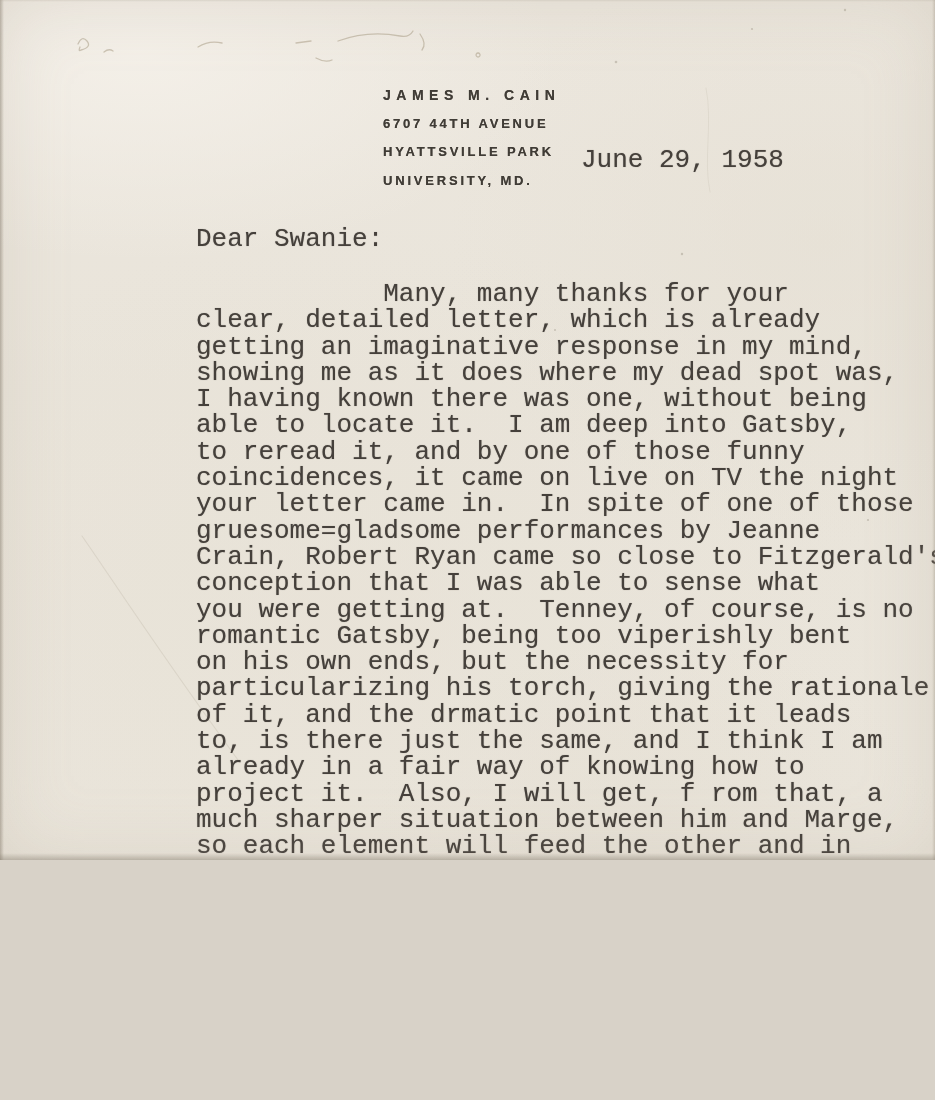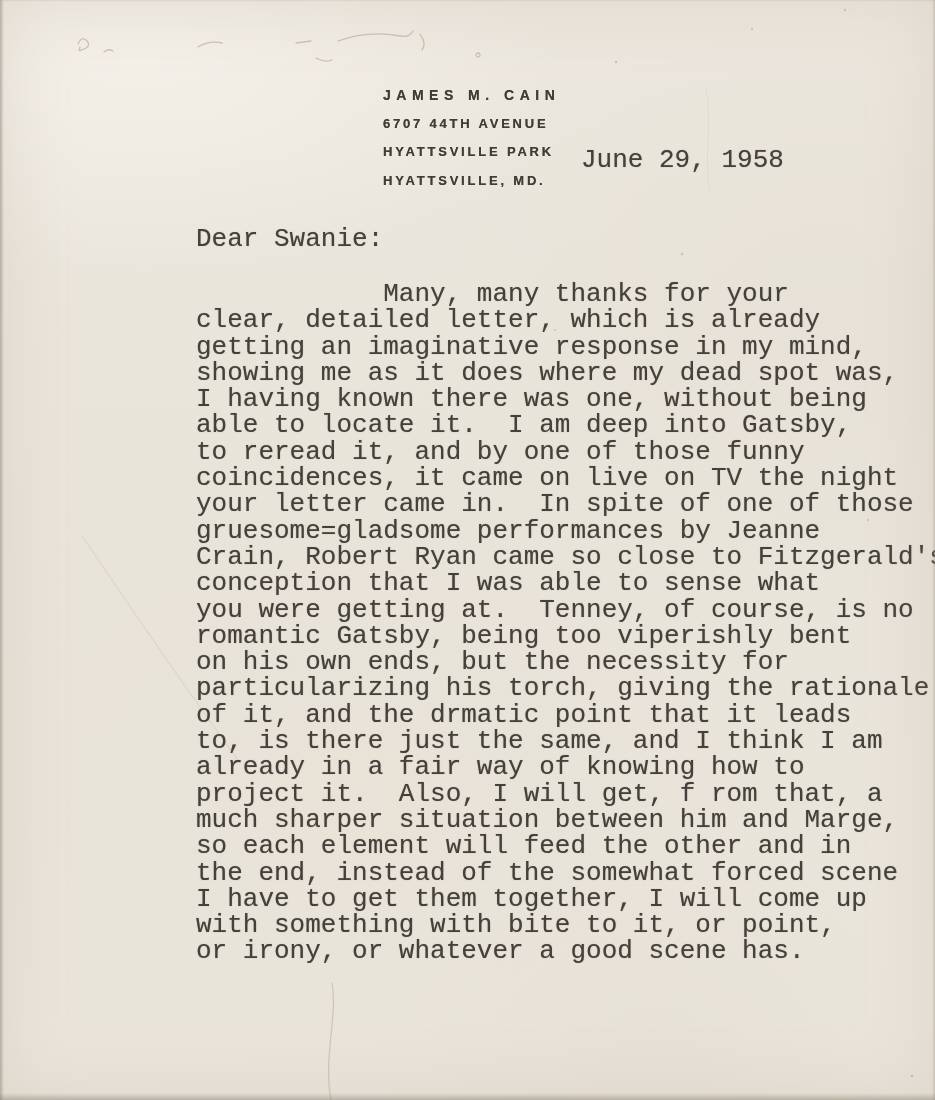--- a/index.html
+++ b/index.html
@@ -4,21 +4,21 @@
 <style>
   html, body {
     margin: 0;
     padding: 0;
     background: #d8d2c8;
     font-family: "Liberation Sans", sans-serif;
   }
   .scan {
     position: relative;
     width: 935px;
-    height: 1100px;
+    height: 860px;
     overflow: hidden;
     background-color: #eae5db;
     background-image:
       radial-gradient(ellipse 600px 300px at 15% 6%, rgba(245,241,234,0.85), rgba(245,241,234,0) 70%),
       radial-gradient(ellipse 520px 420px at 88% 28%, rgba(228,222,210,0.50), rgba(228,222,210,0) 72%),
       radial-gradient(ellipse 700px 520px at 38% 72%, rgba(231,225,213,0.55), rgba(231,225,213,0) 75%),
       radial-gradient(ellipse 400px 260px at 70% 95%, rgba(226,220,208,0.45), rgba(226,220,208,0) 70%),
       linear-gradient(180deg, #ece7de 0%, #e9e4da 45%, #eae5db 100%);
   }
   .vignette {
@@ -99,21 +99,21 @@
       <circle cx="204" cy="472" r="1.0"></circle>
       <circle cx="555" cy="330" r="1.0"></circle>
       <circle cx="868" cy="520" r="1.1"></circle>
     </g>
   </svg>
 
   <div class="letterhead">
     <div class="lh-name">JAMES M. CAIN</div>
     <div class="lh-line">6707 44TH AVENUE</div>
     <div class="lh-line">HYATTSVILLE PARK</div>
-    <div class="lh-line">HYATTSVILLE, MD.</div>
+    <div class="lh-line">UNIVERSITY, MD.</div>
   </div>
 
   <div class="typewriter date-line">June 29, 1958</div>
 
   <div class="typewriter salutation">Dear Swanie:</div>
 
   <pre class="typewriter body-block">            Many, many thanks for your
 clear, detailed letter, which is already
 getting an imaginative response in my mind,
 showing me as it does where my dead spot was,

